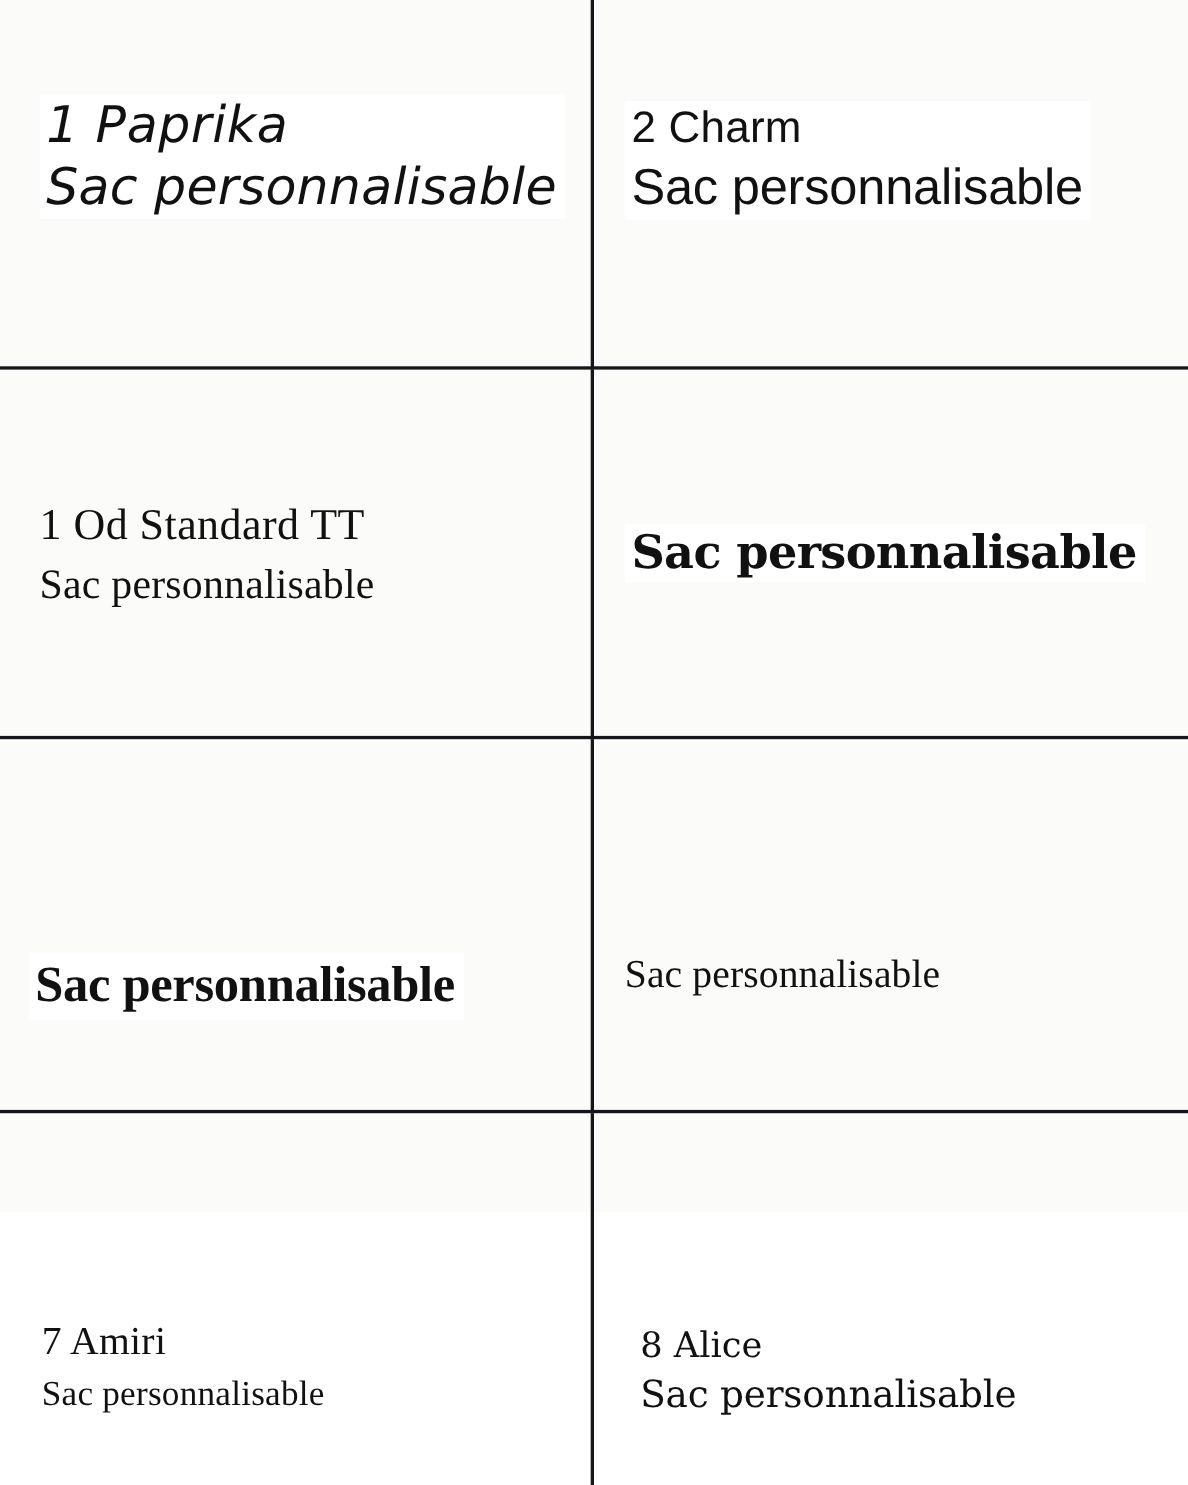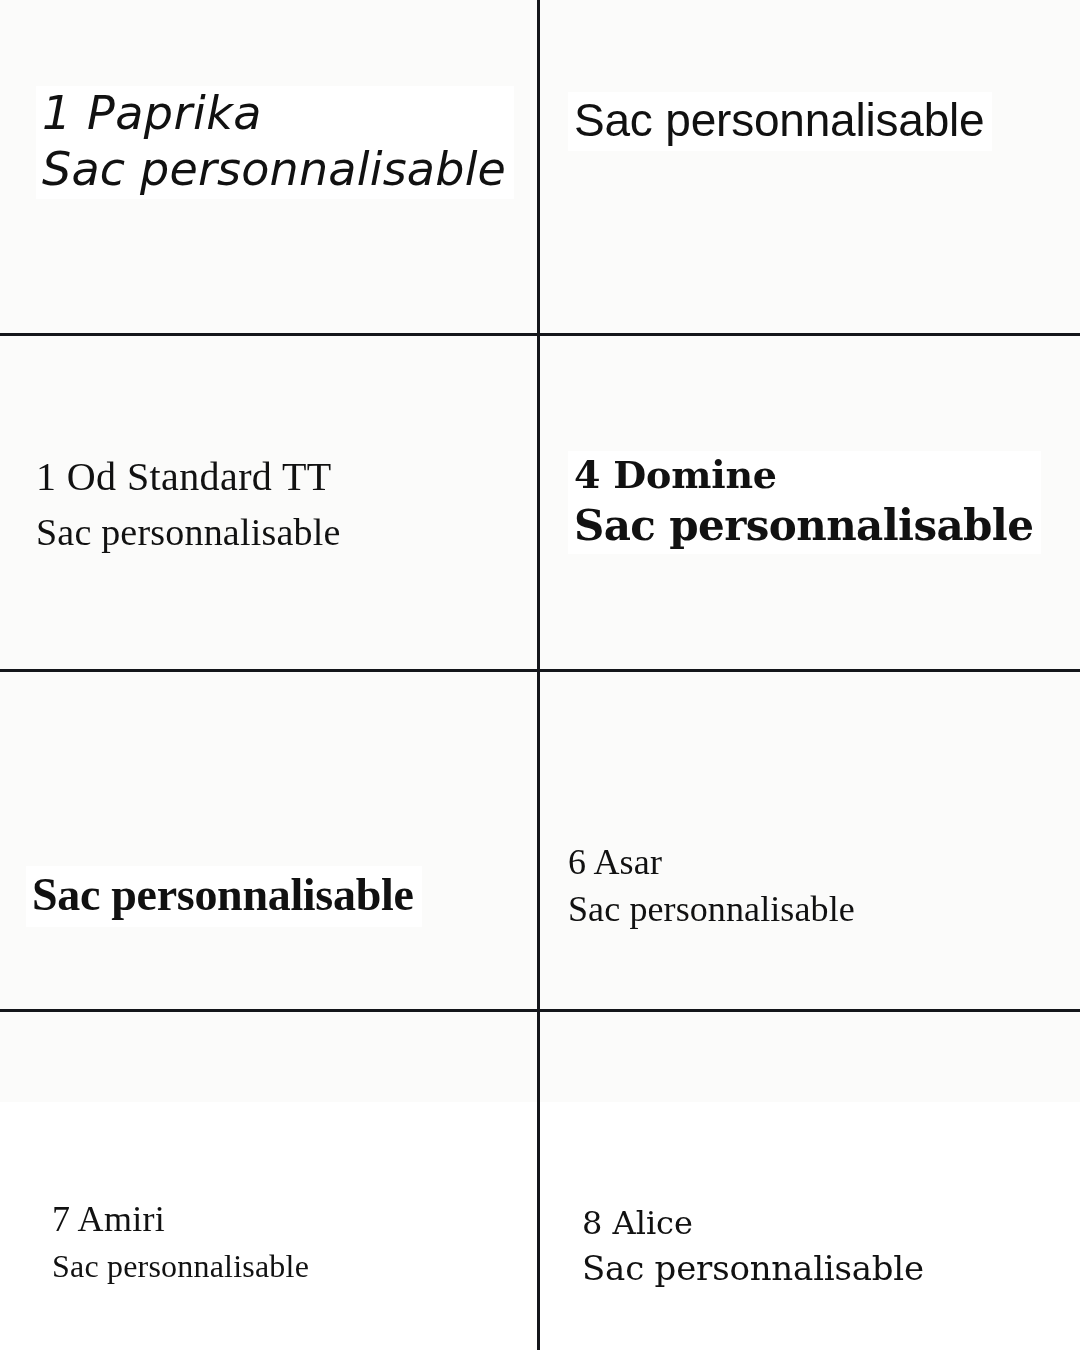--- a/index.html
+++ b/index.html
@@ -169,21 +169,21 @@
   }
   .c6 .line-2 {
     font-family: "Liberation Serif", serif;
     font-size: 36px;
     font-weight: 400;
     line-height: 1.3;
     letter-spacing: 0.1px;
   }
 
   
-  .c7 { align-items: flex-start; justify-content: center; padding-left: 52px; padding-top: 120px; }
+  .c7 { align-items: flex-start; justify-content: center; padding-left: 38px; padding-top: 120px; }
   .c7 .line-1 {
     font-family: "Liberation Serif", serif;
     font-size: 36px;
     font-weight: 400;
     line-height: 1.4;
     letter-spacing: 0.3px;
   }
   .c7 .line-2 {
     font-family: "Liberation Serif", serif;
     font-size: 32px;
@@ -217,47 +217,46 @@
 
     <div class="cell c1">
       <div class="label-block hl">
         <span class="line line-1">1 Paprika</span>
         <span class="line line-2">Sac personnalisable</span>
       </div>
     </div>
 
     <div class="cell c2 col-last">
       <div class="label-block hl">
+        <span class="line line-1">2 Charm</span>
         <span class="line line-2">Sac personnalisable</span>
       </div>
     </div>
 
     <div class="cell c3">
       <div class="label-block">
         <span class="line line-1">1 Od Standard TT</span>
         <span class="line line-2">Sac personnalisable</span>
       </div>
     </div>
 
     <div class="cell c4 col-last">
       <div class="label-block hl">
-        <span class="line line-1">4 Domine</span>
         <span class="line line-2">Sac personnalisable</span>
       </div>
     </div>
 
     <div class="cell c5">
       <div class="label-block hl">
         <span class="line line-2">Sac personnalisable</span>
       </div>
     </div>
 
     <div class="cell c6 col-last">
       <div class="label-block">
-        <span class="line line-1">6 Asar</span>
         <span class="line line-2">Sac personnalisable</span>
       </div>
     </div>
 
     <div class="cell c7 row-last">
       <div class="label-block">
         <span class="line line-1">7 Amiri</span>
         <span class="line line-2">Sac personnalisable</span>
       </div>
     </div>

